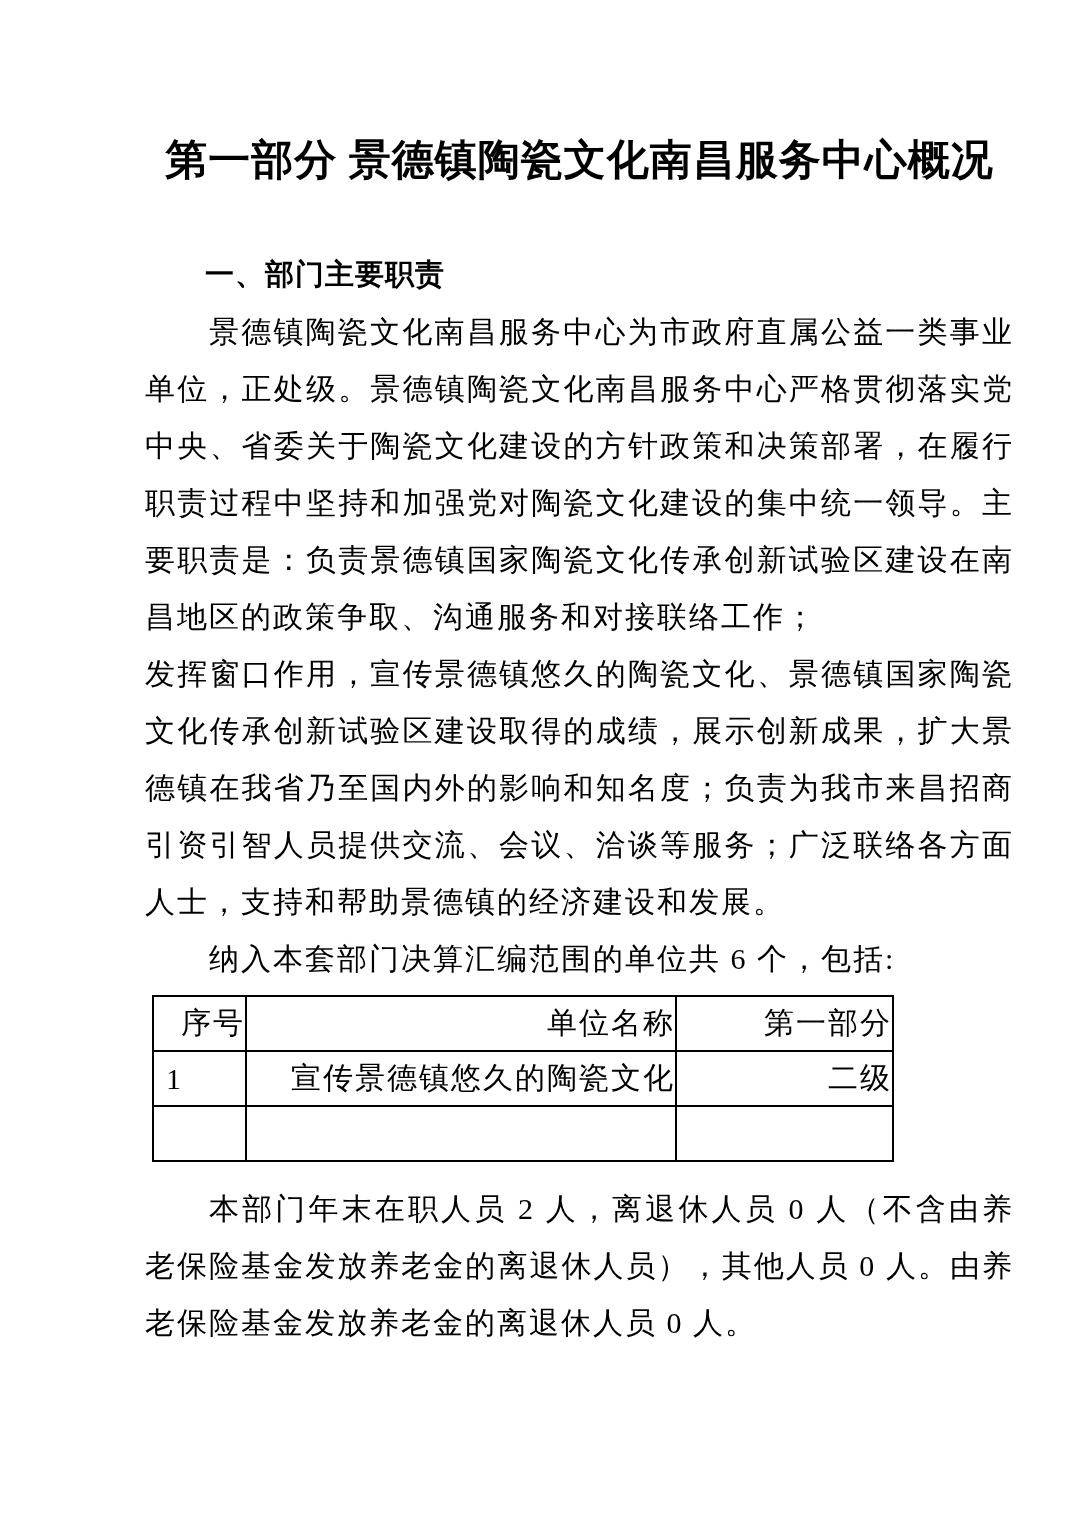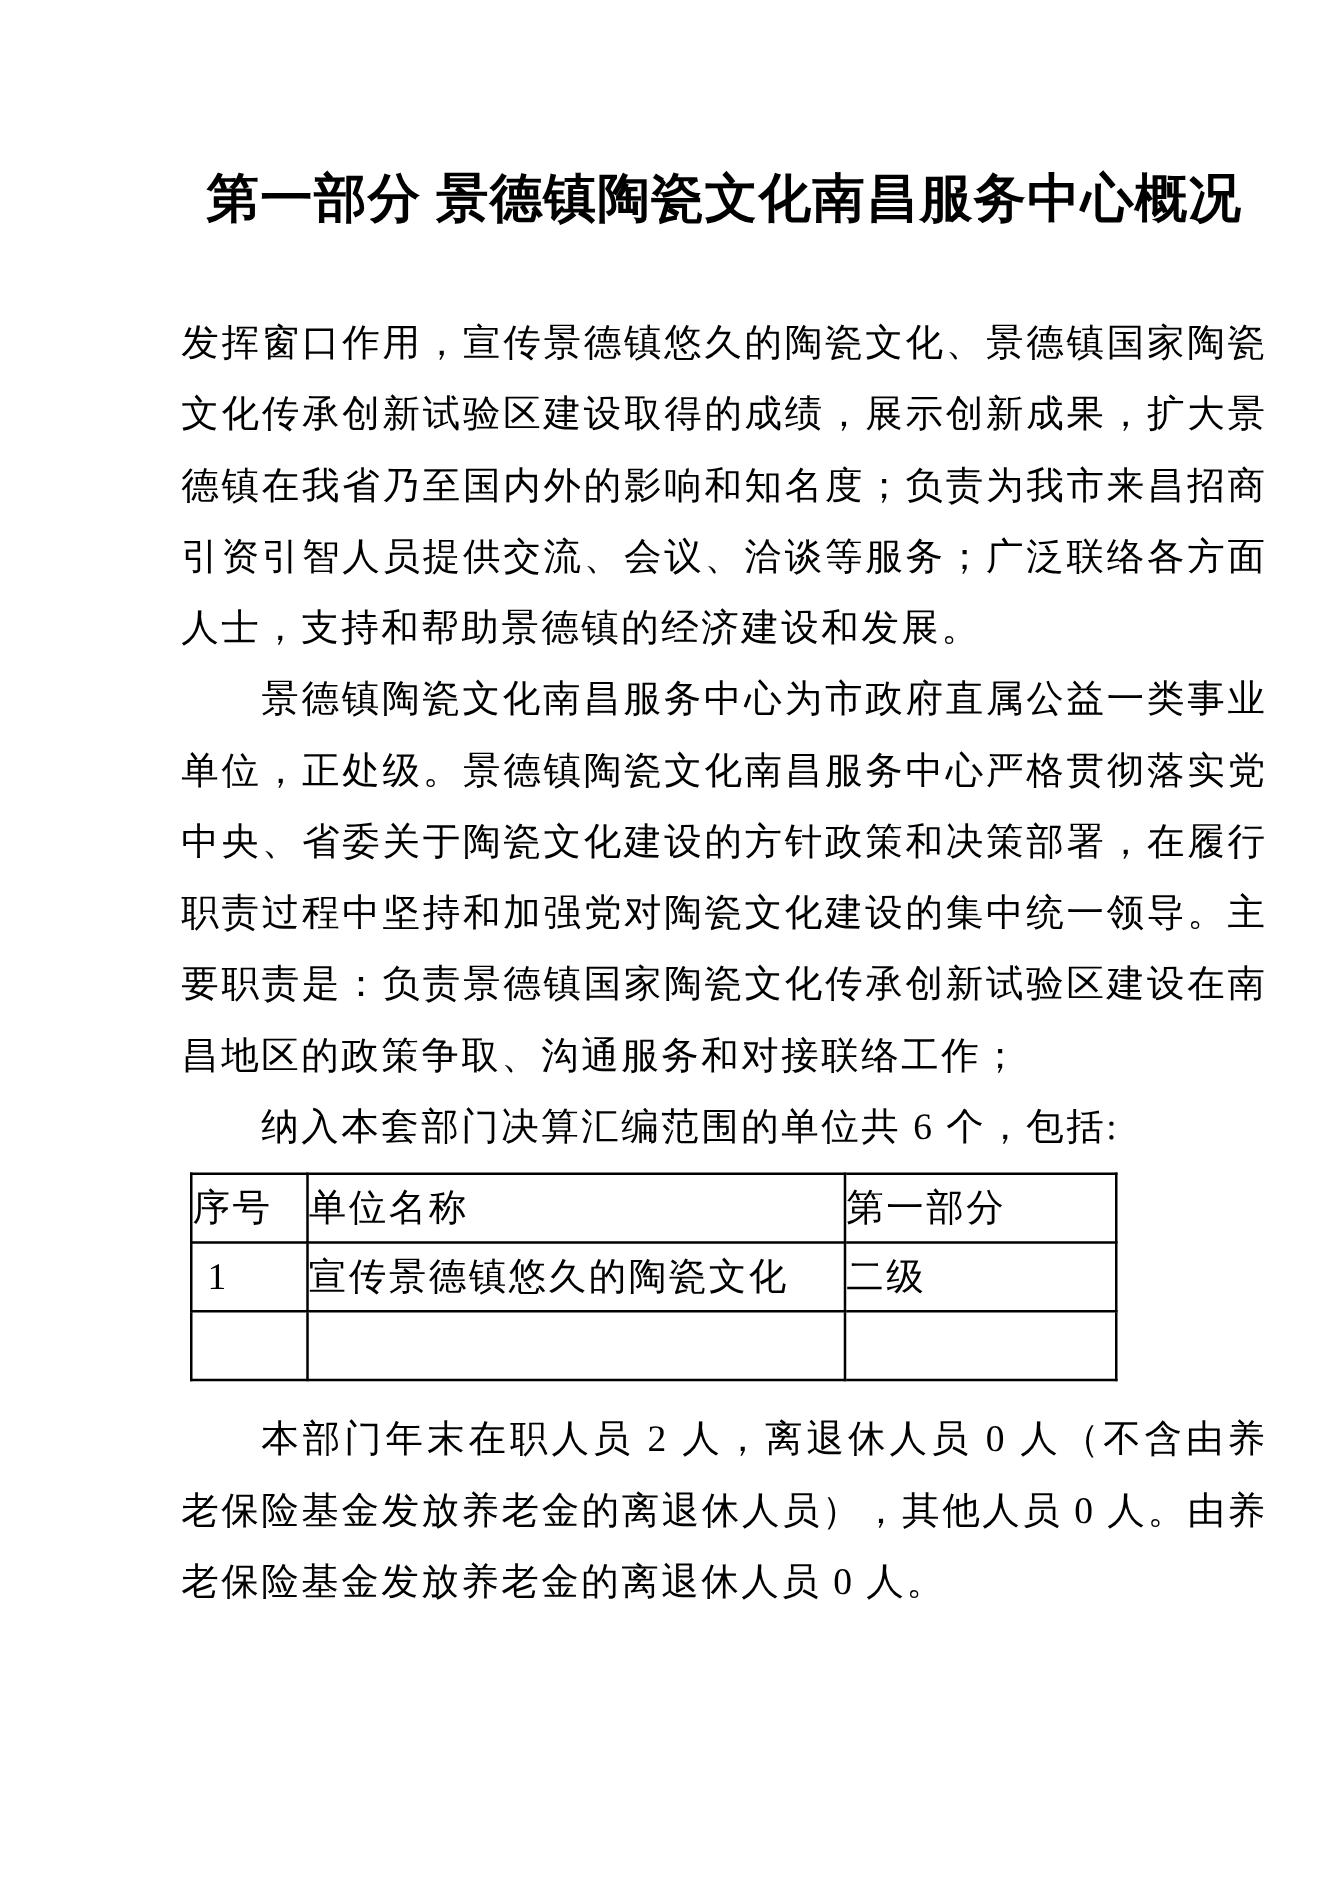--- a/index.html
+++ b/index.html
@@ -46,41 +46,42 @@
     table-layout: fixed;
     width: 740px;
     margin: 8px 0 0 7px;
   }
   .units-table th, .units-table td {
     border: 2px solid #000000;
     height: 55px;
     font-size: 30px;
     font-weight: normal;
     letter-spacing: 2px;
-    text-align: left;
+    text-align: right;
     padding: 0;
     vertical-align: middle;
   }
   .units-table .col-index  { width: 93px; }
   .units-table .col-name   { width: 430px; }
   .units-table .col-level  { width: 217px; }
   .units-table td.cell-left { text-align: left; padding-left: 12px; }
   .staffing { margin-top: 18px; }
 </style>
 </head>
 <body>
 
 <div class="page">
 
   <h1 class="doc-title">第一部分 景德镇陶瓷文化南昌服务中心概况</h1>
 
+  <h2 class="sec-heading">一、部门主要职责</h2>
+
+  <p class="para indent">景德镇陶瓷文化南昌服务中心为市政府直属公益一类事业单位，正处级。景德镇陶瓷文化南昌服务中心严格贯彻落实党中央、省委关于陶瓷文化建设的方针政策和决策部署，在履行职责过程中坚持和加强党对陶瓷文化建设的集中统一领导。主要职责是：负责景德镇国家陶瓷文化传承创新试验区建设在南昌地区的政策争取、沟通服务和对接联络工作；</p>
 
   <p class="para">发挥窗口作用，宣传景德镇悠久的陶瓷文化、景德镇国家陶瓷文化传承创新试验区建设取得的成绩，展示创新成果，扩大景德镇在我省乃至国内外的影响和知名度；负责为我市来昌招商引资引智人员提供交流、会议、洽谈等服务；广泛联络各方面人士，支持和帮助景德镇的经济建设和发展。</p>
-
-  <p class="para indent">景德镇陶瓷文化南昌服务中心为市政府直属公益一类事业单位，正处级。景德镇陶瓷文化南昌服务中心严格贯彻落实党中央、省委关于陶瓷文化建设的方针政策和决策部署，在履行职责过程中坚持和加强党对陶瓷文化建设的集中统一领导。主要职责是：负责景德镇国家陶瓷文化传承创新试验区建设在南昌地区的政策争取、沟通服务和对接联络工作；</p>
 
 
   <p class="para indent">纳入本套部门决算汇编范围的单位共 6 个，包括:</p>
 
   <table class="units-table">
     <colgroup>
       <col class="col-index">
       <col class="col-name">
       <col class="col-level">
     </colgroup>

